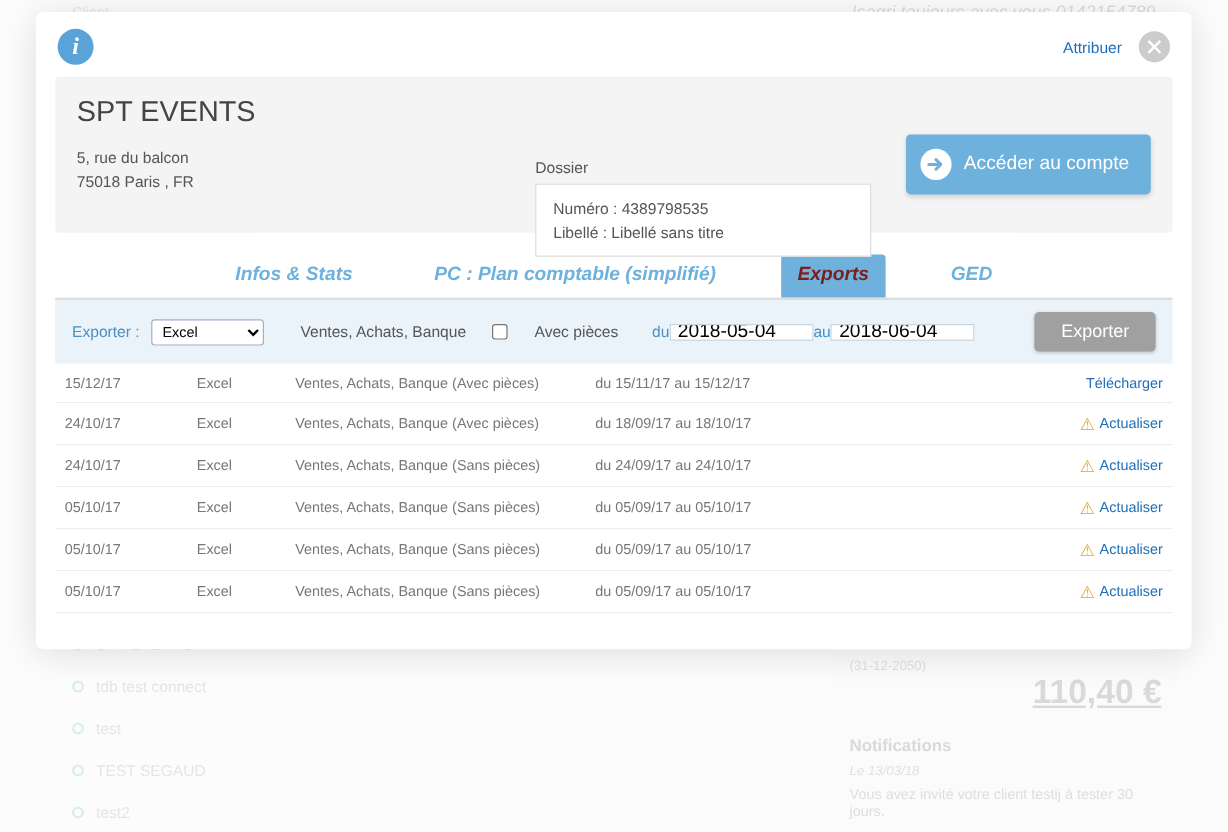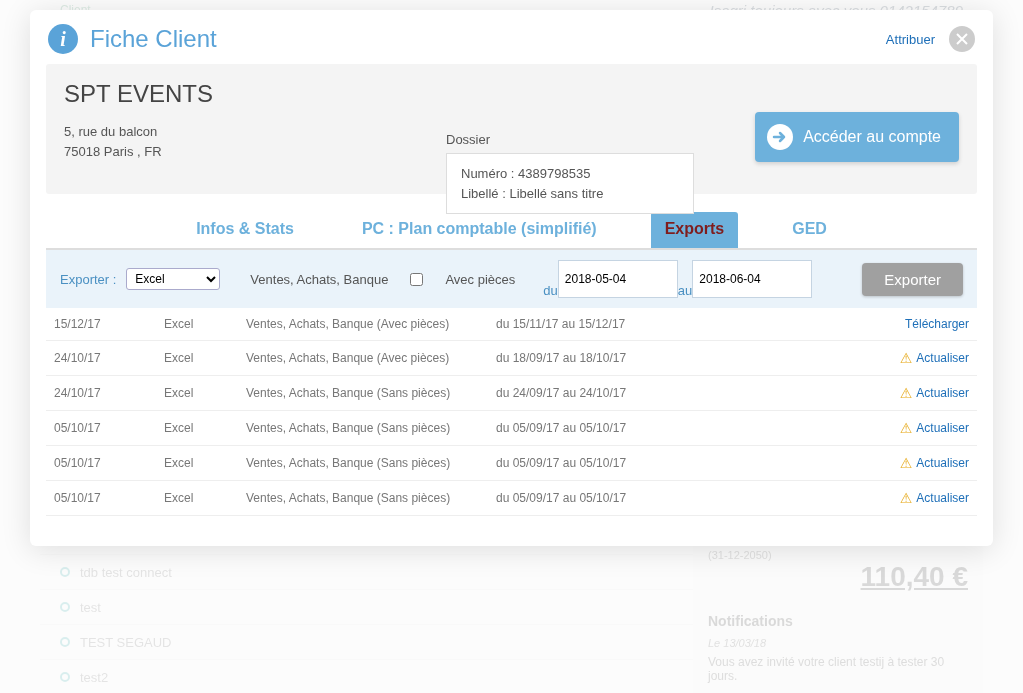--- a/index.html
+++ b/index.html
@@ -27,35 +27,35 @@
 .info-icon { width: 30px; height: 30px; border-radius: 50%; background: #5aa3d8; color: #fff; display: flex; align-items: center; justify-content: center; font-family: Georgia, serif; font-style: italic; font-size: 20px; font-weight: bold; margin-right: 12px; }
 .modal-title { color: #5aa3d8; font-size: 24px; font-weight: normal; }
 .attribuer { margin-left: auto; color: #1e6fb8; font-size: 13px; cursor: pointer; margin-right: 14px; }
 .close-btn { width: 26px; height: 26px; border-radius: 50%; background: #ccc; color: #fff; display: flex; align-items: center; justify-content: center; cursor: pointer; font-size: 14px; }
 
 .client-box { background: #f4f4f4; margin: 0 16px; padding: 16px 18px 22px 18px; border-radius: 3px; position: relative; min-height: 130px; }
 .client-name { font-size: 24px; color: #444; margin-bottom: 14px; }
 .client-addr { font-size: 13px; color: #555; line-height: 1.5; }
 .dossier-wrap { position: absolute; left: 400px; top: 68px; }
 .dossier-label { font-size: 13px; color: #555; margin-bottom: 6px; }
-.dossier-box { border: 1px solid #ddd; background: #fff; padding: 10px 14px; width: 248px; font-size: 13px; color: #555; line-height: 1.5; }
+.dossier-box { border: 1px solid #ddd; background: #fff; padding: 10px 14px; width: 280px; font-size: 13px; color: #555; line-height: 1.5; }
 .access-btn { position: absolute; right: 18px; top: 48px; background: #6db1dc; color: #fff; border: none; border-radius: 4px; padding: 12px 18px 12px 12px; font-size: 16px; cursor: pointer; display: flex; align-items: center; box-shadow: 0 2px 4px rgba(0,0,0,0.15); }
 .access-btn .arrow { width: 26px; height: 26px; border-radius: 50%; background: #fff; margin-right: 10px; display: flex; align-items: center; justify-content: center; }
 .access-btn .arrow svg { fill: #6db1dc; }
 
 .tabs { display: flex; justify-content: center; gap: 40px; margin: 18px 16px 0 16px; border-bottom: 2px solid #ddd; }
-.tab { padding: 8px 14px 10px 14px; color: #6db1dc; font-size: 16px; font-weight: bold; cursor: pointer; }
+.tab { padding: 8px 14px 10px 14px; color: #6db1dc; font-size: 16px; font-weight: bold; cursor: pointer; font-style: italic; }
 .tab.active { background: #6db1dc; color: #7f1d1d; border-radius: 3px 3px 0 0; }
 
 .export-bar { background: #eaf3fa; margin: 0 16px; padding: 10px 14px; display: flex; align-items: center; gap: 10px; }
 .export-bar label { color: #4a90c2; font-size: 13px; }
 .export-select { width: 94px; height: 22px; border: 1px solid #aac; border-radius: 3px; font-size: 12px; padding: 0 4px; background: #fff; }
 .export-types { color: #555; font-size: 13px; margin-left: 20px; display: flex; align-items: center; gap: 22px; }
 .date-group { margin-left: auto; display: flex; align-items: flex-end; gap: 0; color: #4a90c2; font-size: 13px; }
-.date-input { width: 120px; height: 38px; border: 1px solid #c5d4e2; padding: 1px 6px; font-size: 12px; background: #fff; }
+.date-input { width: 120px; height: 14px; border: 1px solid #c5d4e2; padding: 1px 6px; font-size: 16px; background: #fff; }
 .export-btn { background: #a0a0a0; color: #fff; border: none; border-radius: 4px; padding: 8px 22px; font-size: 15px; cursor: pointer; margin-left: 40px; box-shadow: 0 1px 3px rgba(0,0,0,0.2); }
 
 .export-table { margin: 0 16px; }
 .ex-row { display: flex; align-items: center; padding: 9px 8px; border-bottom: 1px solid #eee; color: #777; font-size: 12px; }
 .ex-date { width: 110px; }
 .ex-format { width: 82px; }
 .ex-content { width: 250px; }
 .ex-period { width: 260px; }
 .ex-action { margin-left: auto; color: #1e6fb8; cursor: pointer; display: flex; align-items: center; gap: 4px; }
 .warn { color: #e6a817; font-size: 14px; }
@@ -104,21 +104,20 @@
     <div class="note">Vous avez invité votre client testij à tester 30 jours.</div>
   </div>
 </div>
 
 <div class="overlay"></div>
 
 <div class="modal">
 
   <div class="modal-header">
     <div class="info-icon">i</div>
-    <div class="modal-title">Fiche Client</div>
     <a class="attribuer">Attribuer</a>
     <div class="close-btn">
       <svg width="12" height="12" viewBox="0 0 12 12">
           <path d="M1 1 L11 11 M11 1 L1 11" stroke="#fff" stroke-width="2" fill="none"></path>
         </svg>
     </div>
   </div>
 
   <div class="client-box">
     <div class="client-name">SPT EVENTS</div>

